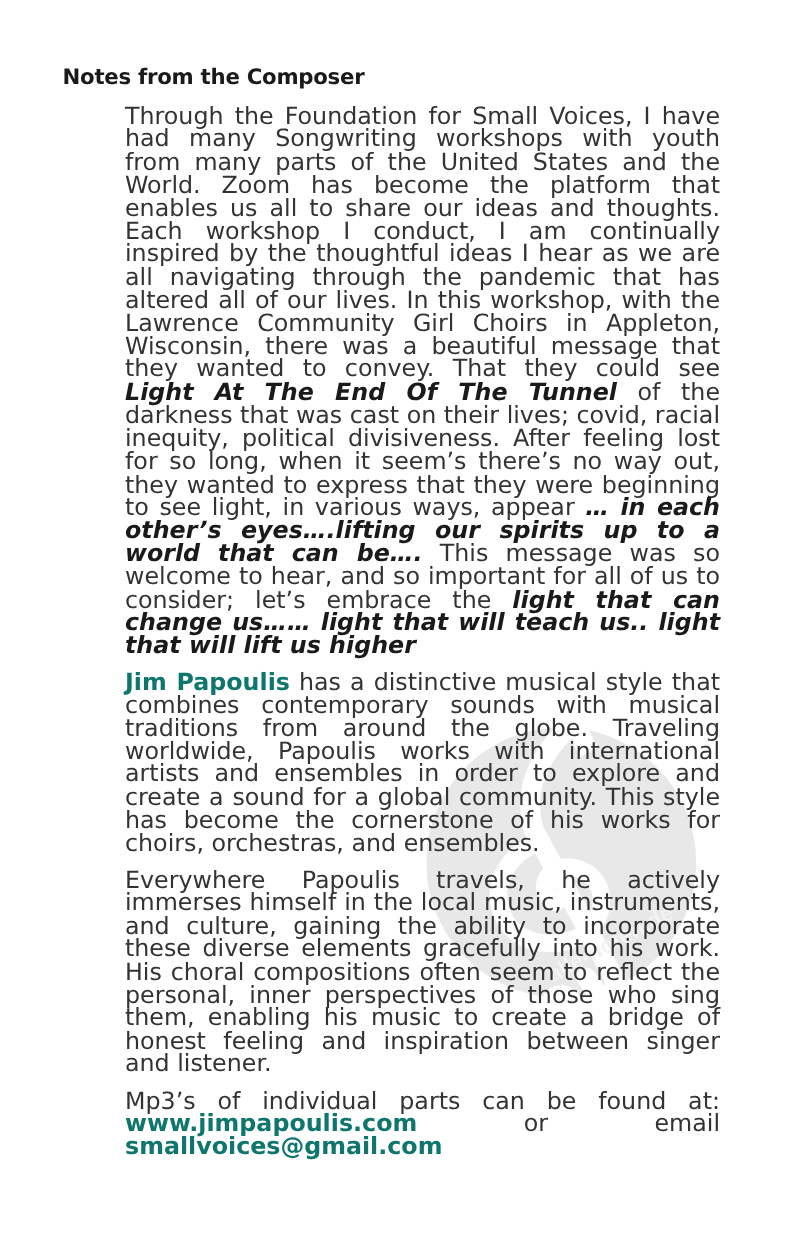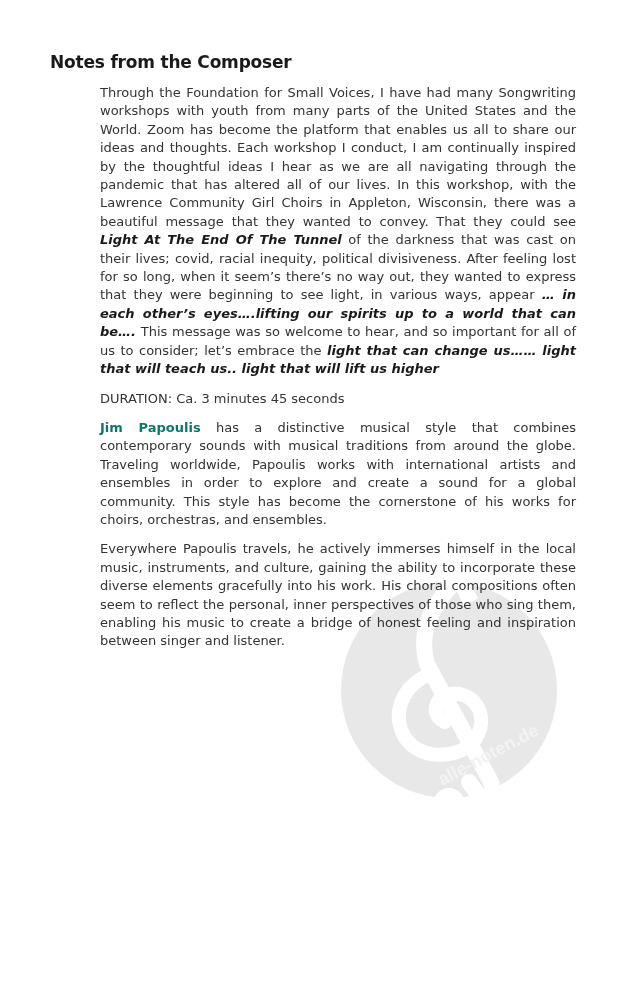--- a/index.html
+++ b/index.html
@@ -1,18 +1,18 @@
 <!DOCTYPE html>
 <html><head>
 <meta charset="utf-8">
 <style>
   html, body { margin: 0; padding: 0; background: #ffffff; }
   body { width: 640px; height: 995px; position: relative; overflow: hidden; font-family: "DejaVu Sans", sans-serif; }
   .title { position: absolute; left: 50px; top: 52px; font-size: 17px; font-weight: bold; color: #1a1a1a; margin: 0; letter-spacing: -0.2px; }
-  .body-text { position: absolute; left: 100px; top: 84px; width: 476px; color: #333333; font-size: 13px; line-height: 18.4px; }
+  .body-text { position: absolute; left: 100px; top: 84px; width: 476px; color: #333333; font-size: 19px; line-height: 18.4px; }
   .body-text p { margin: 0 0 11px 0; text-align: justify; }
   .body-text b { color: #0f766e; }
   .em { font-weight: bold; font-style: italic; color: #1a1a1a; }
   .watermark { position: absolute; left: 341px; top: 582px; width: 216px; height: 226px; }
   .content-layer { z-index: 2; }
 </style>
 </head>
 <body>
 
 <svg class="watermark" viewBox="0 0 216 226">
@@ -28,19 +28,19 @@
   </defs>
   <circle cx="108" cy="108" r="108" fill="#e8e8e8" mask="url(#clefmask)"></circle>
   <text x="150" y="178" text-anchor="middle" transform="rotate(-28 150 178)" font-family="Liberation Sans, sans-serif" font-size="18" font-weight="bold" fill="#f3f3f3">alle-noten.de</text>
 </svg>
 
 <h1 class="title content-layer">Notes from the Composer</h1>
 
 <div class="body-text content-layer">
   <p><span>Through the Foundation for Small Voices, I have had many Songwriting workshops with youth from many parts of the United States and the World. Zoom has become the platform that enables us all to share our ideas and thoughts. Each workshop I conduct, I am continually inspired by the thoughtful ideas I hear as we are all navigating through the pandemic that has altered all of our lives. In this workshop, with the Lawrence Community Girl Choirs in Appleton, Wisconsin, there was a beautiful message that they wanted to convey. That they could see </span><span class="em">Light At The End Of The Tunnel</span><span> of the darkness that was cast on their lives; covid, racial inequity, political divisiveness.  After feeling lost for so long, when it seem’s there’s no way out, they wanted to express that they were beginning to see light, in various ways, appear </span><span class="em">… in each other’s eyes….lifting our spirits up to a world that can be….</span><span> This message was so welcome to hear, and so important for all of us to consider;  let’s embrace the </span><span class="em">light that can change us…… light that will teach us.. light that will lift us higher</span></p>
 
-  <p>DURATION: Ca. 3 minutes 45 seconds</p>
 
   <p><b>Jim Papoulis</b><span> has a distinctive musical style that combines contemporary sounds with musical traditions from around the globe. Traveling worldwide, Papoulis works with international artists and ensembles in order to explore and create a sound for a global community. This style has become the cornerstone of his works for choirs, orchestras, and ensembles.</span></p>
 
   <p>Everywhere Papoulis travels, he actively immerses himself in the local music, instruments, and culture, gaining the ability to incorporate these diverse elements gracefully into his work. His choral compositions often seem to reflect the personal, inner perspectives of those who sing them, enabling his music to create a bridge of honest feeling and inspiration between singer and listener.</p>
 
+  <p><span>Mp3’s of individual parts can be found at: </span><b>www.jimpapoulis.com</b><span> or email </span><b>smallvoices@gmail.com</b></p>
 </div>
 
 </body></html>

